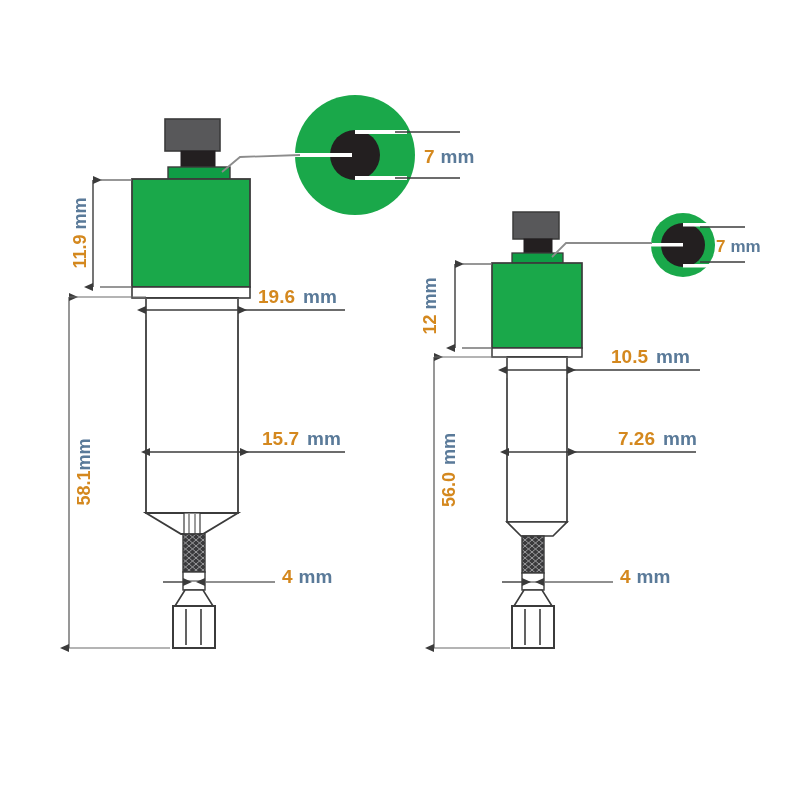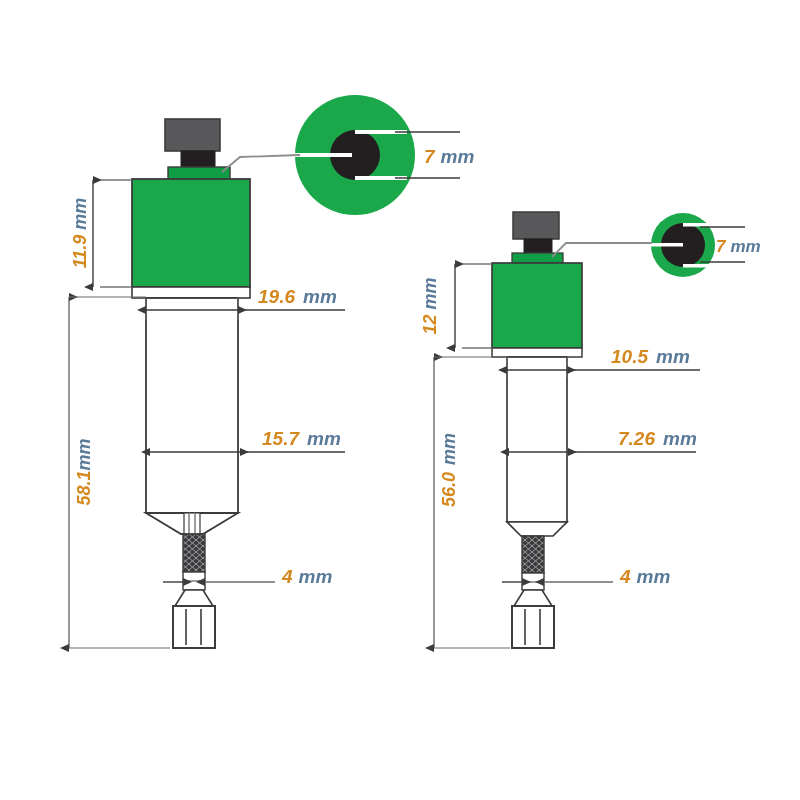--- a/index.html
+++ b/index.html
@@ -11,21 +11,20 @@
     width: 800px;
     height: 800px;
     font-family: "Liberation Sans", sans-serif;
     overflow: hidden;
   }
   #stage {
     position: relative;
     width: 760px;
     height: 800px;
     background: #8b5cf6;
-    font-style: italic;
   }
   svg.diagram {
     display: block;
     width: 800px;
     height: 800px;
   }
   text.dim {
     font-family: "Liberation Sans", sans-serif;
     font-weight: bold;
   }

